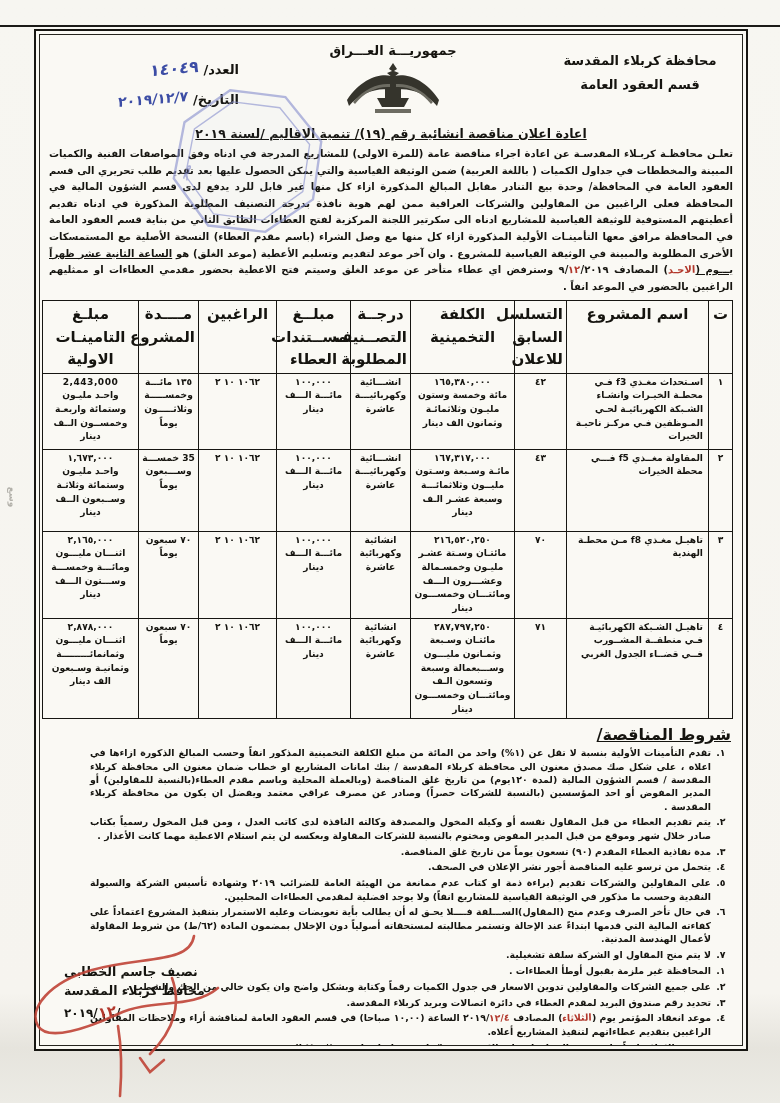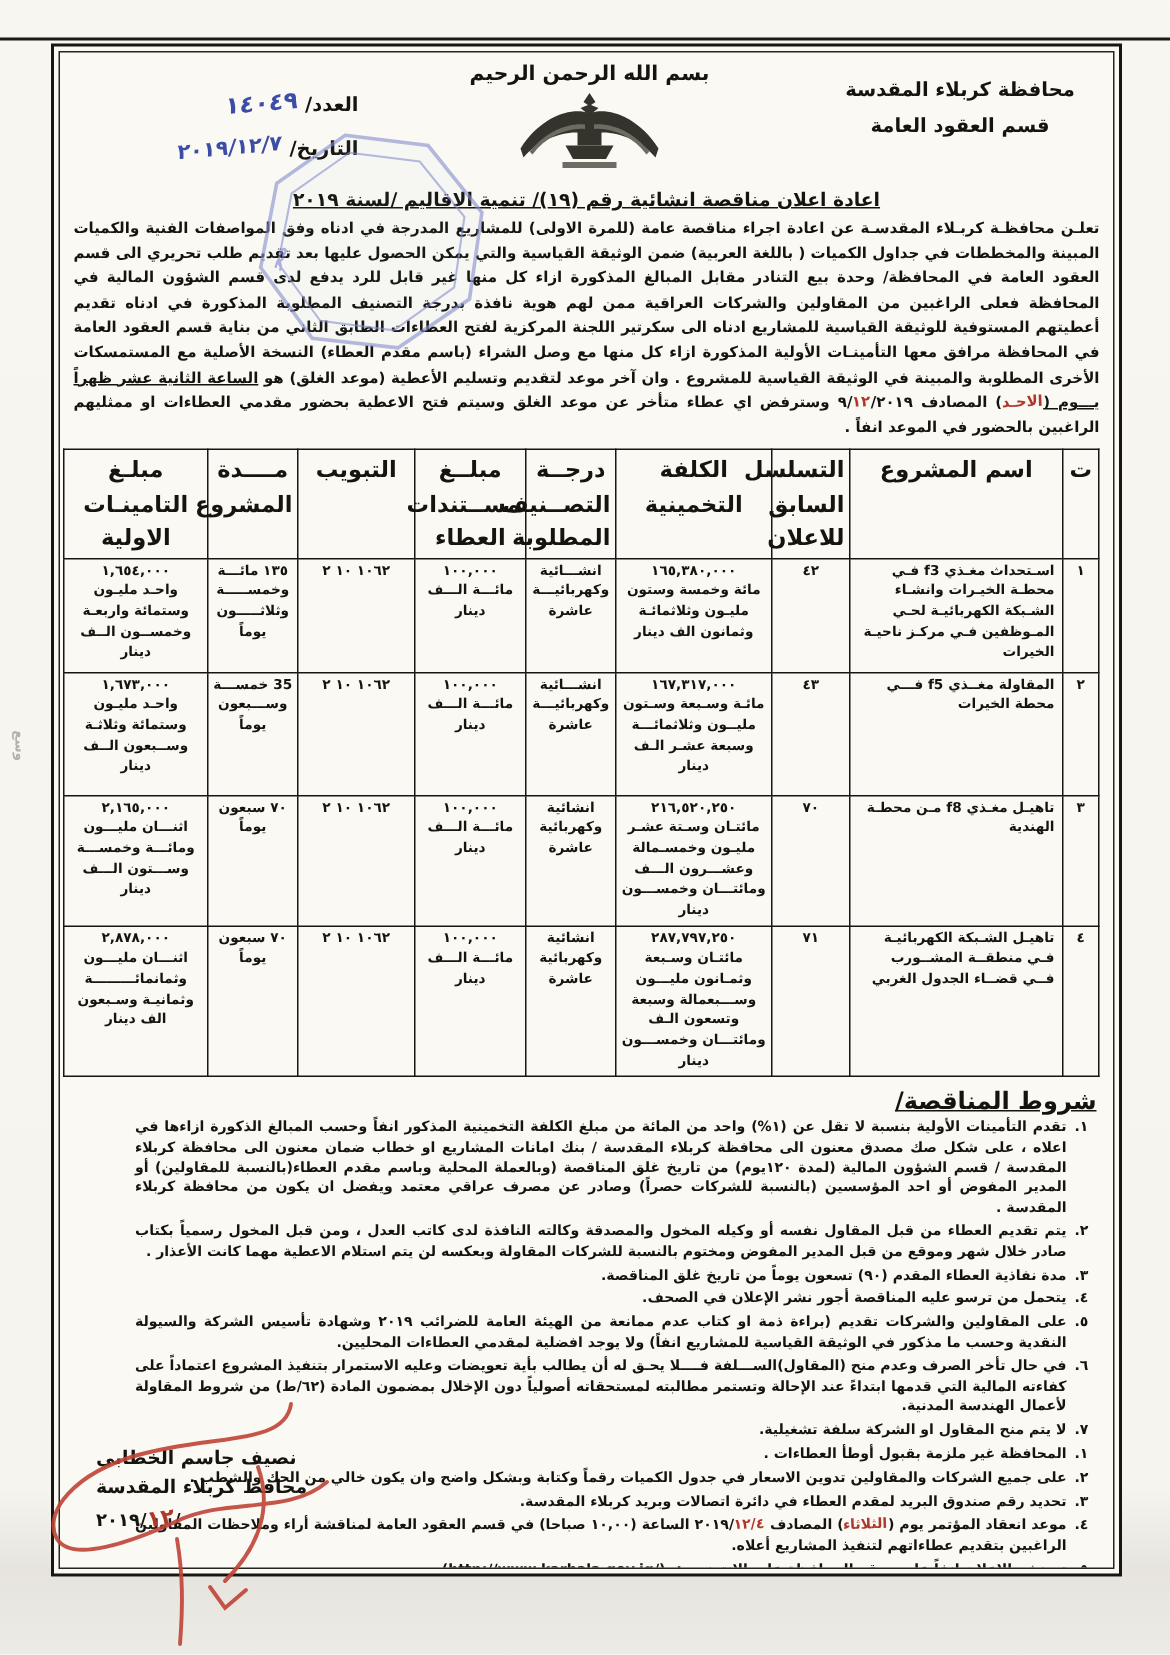--- a/index.html
+++ b/index.html
@@ -65,21 +65,21 @@
 
 <div class="frame">
   <div class="frame-inner">
 
     <div class="hdr">
       <div class="org">
         <div>محافظة كربلاء المقدسة</div>
         <div>قسم العقود العامة</div>
       </div>
       <div class="center">
-        <div class="bismillah">بسم الله الرحمن الرحيم</div>
+        <div class="country">جمهوريـــة العـــراق</div>
         <div class="emblem">
           <svg width="104" height="56" viewBox="0 0 104 56">
             <g fill="#35342c">
               <path d="M52 3 L56 9 L53 11 L58 13 L52 18 L46 13 L51 11 L48 9 Z"></path>
               <path d="M6 40 C20 18 40 13 50 16 L50 30 C36 27 18 34 8 46 Z"></path>
               <path d="M98 40 C84 18 64 13 54 16 L54 30 C68 27 86 34 96 46 Z"></path>
               <rect x="44" y="16" width="16" height="22"></rect>
               <path d="M36 38 L68 38 L63 47 L41 47 Z"></path>
             </g>
             <g fill="#6d6c62">
@@ -121,21 +121,21 @@
           <col style="width:96px">
       </colgroup>
       <thead>
         <tr>
           <th>ت</th>
           <th>اسم المشروع</th>
           <th>التسلسل السابق للاعلان</th>
           <th>الكلفة التخمينية</th>
           <th>درجــة التصــنيف المطلوبة</th>
           <th>مبلــغ مســتندات العطاء</th>
-          <th>التبويب</th>
+          <th>الراغبين</th>
           <th>مــــدة المشروع</th>
           <th>مبلـغ التامينـات الاولية</th>
         </tr>
       </thead>
       <tbody>
         <tr>
           <td>١</td>
           <td class="name">اسـتحداث مغـذي f3 فـي محطـة الخيـرات وانشـاء الشـبكة الكهربائيـة لحـي المـوظفين فـي مركـز ناحيـة الخيرات</td>
           <td>٤٢</td>
           <td>
@@ -143,21 +143,21 @@
               <div>مائة وخمسة وستون مليـون وثلاثمائـة وثمانون الف دينار</div>
             </td>
           <td>انشـــائية وكهربائيـــة عاشرة</td>
           <td>
               <div class="num">١٠٠,٠٠٠</div>
               <div>مائـــة الـــف دينار</div>
             </td>
           <td><span class="tab-val">١٠٦٢ ١٠ ٢</span></td>
           <td>١٣٥ مائـــة وخمســـــة وثلاثـــــون يوماً</td>
           <td>
-              <div class="num">١,٦٥٤,٠٠٠</div>
+              <div class="num">2,443,000</div>
               <div>واحـد مليـون وستمائة واربعـة وخمســون الــف دينار</div>
             </td>
         </tr>
         <tr>
           <td>٢</td>
           <td class="name">المقاولة مغــذي f5 فـــي محطة الخيرات</td>
           <td>٤٣</td>
           <td>
               <div class="num">١٦٧,٣١٧,٠٠٠</div>
               <div>مائـة وسـبعة وسـتون مليــون وثلاثمائـــة وسبعة عشـر الـف دينار</div>

